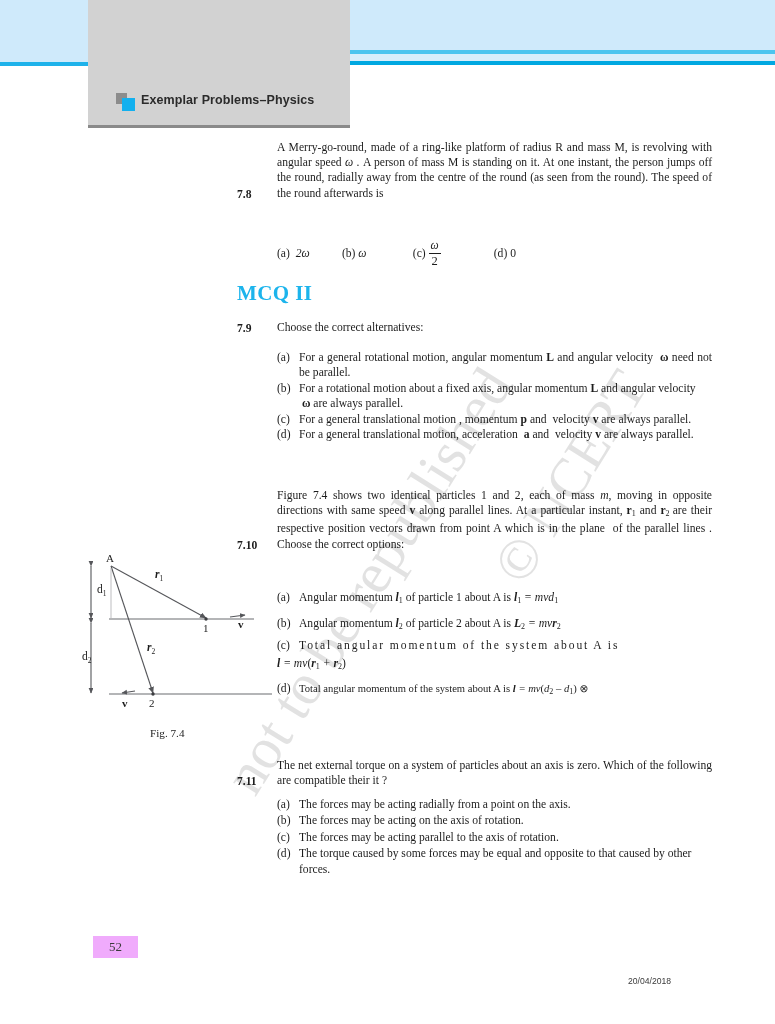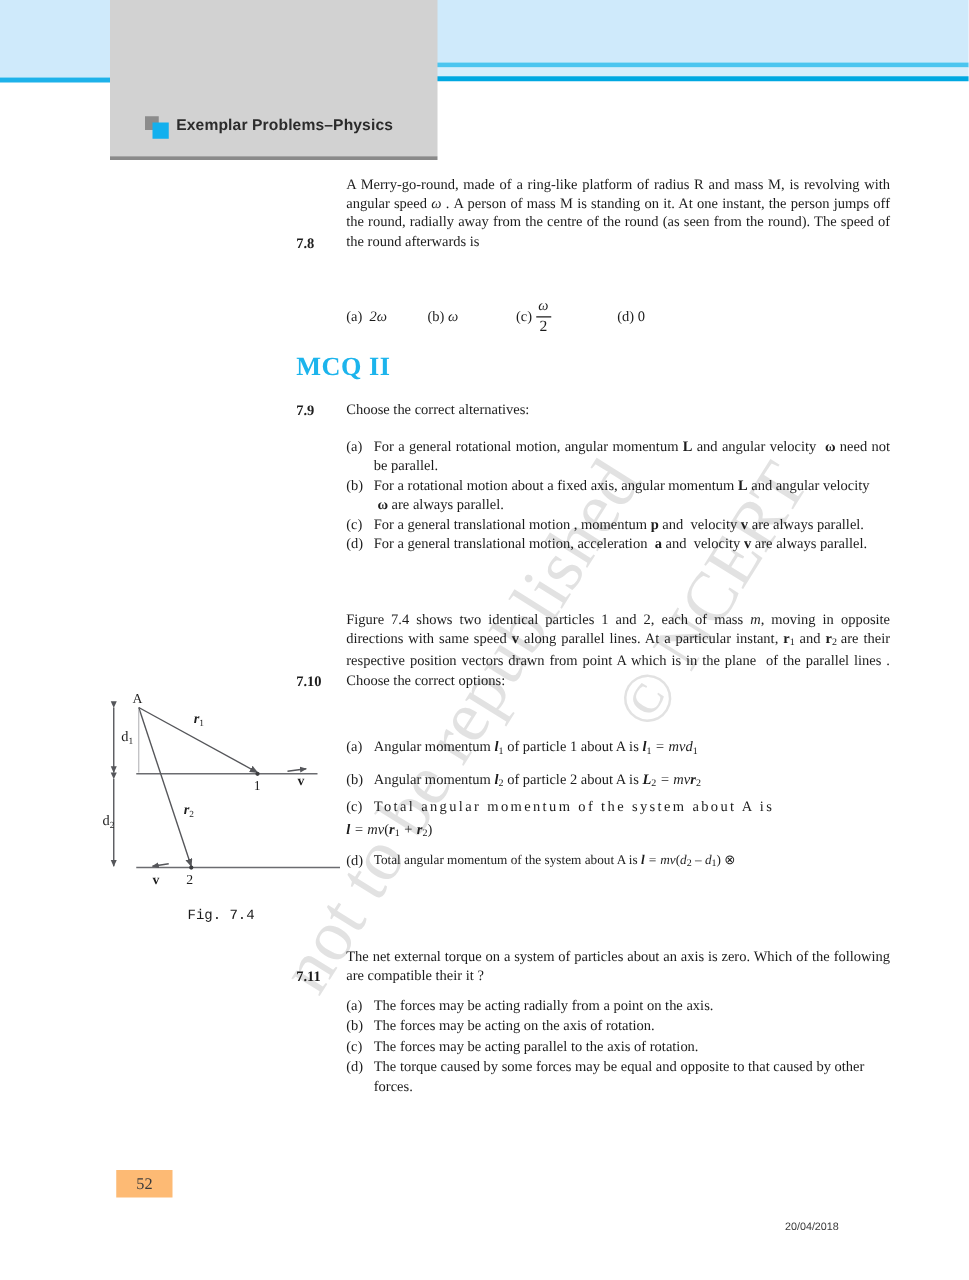--- a/index.html
+++ b/index.html
@@ -98,26 +98,26 @@
   
   .frac{display:inline-block;vertical-align:middle;text-align:center;line-height:1;position:relative;top:-1px;}
   .frac .num{display:block;font-style:italic;font-size:11.5px;padding:0 2px;}
   .frac .bar{display:block;border-top:1px solid #1c1c1c;margin:1px 0;}
   .frac .den{display:block;font-size:12.5px;padding:0 2px;}
 
   
   .figure{position:absolute;left:82px;top:548px;width:195px;height:190px;}
   .figcap{
     position:absolute;left:150px;top:727px;
-    font-size:11.2px;color:#1c1c1c;font-family:Liberation Mono, monospace;
+    font-size:11.2px;color:#1c1c1c;
   }
 
   
   .pagenum-box{
-    position:absolute;left:93px;top:936px;width:45px;height:22px;background:#fdba74;
+    position:absolute;left:93px;top:936px;width:45px;height:22px;background:#f0abfc;
     display:flex;align-items:center;justify-content:center;
   }
   .pagenum{font-size:13px;color:#3a3a3a;}
   .date{
     position:absolute;left:628px;top:976px;
     font-family:"Liberation Sans", sans-serif;
     font-size:8.6px;color:#3a3a3a;
   }
 </style>
 </head>

